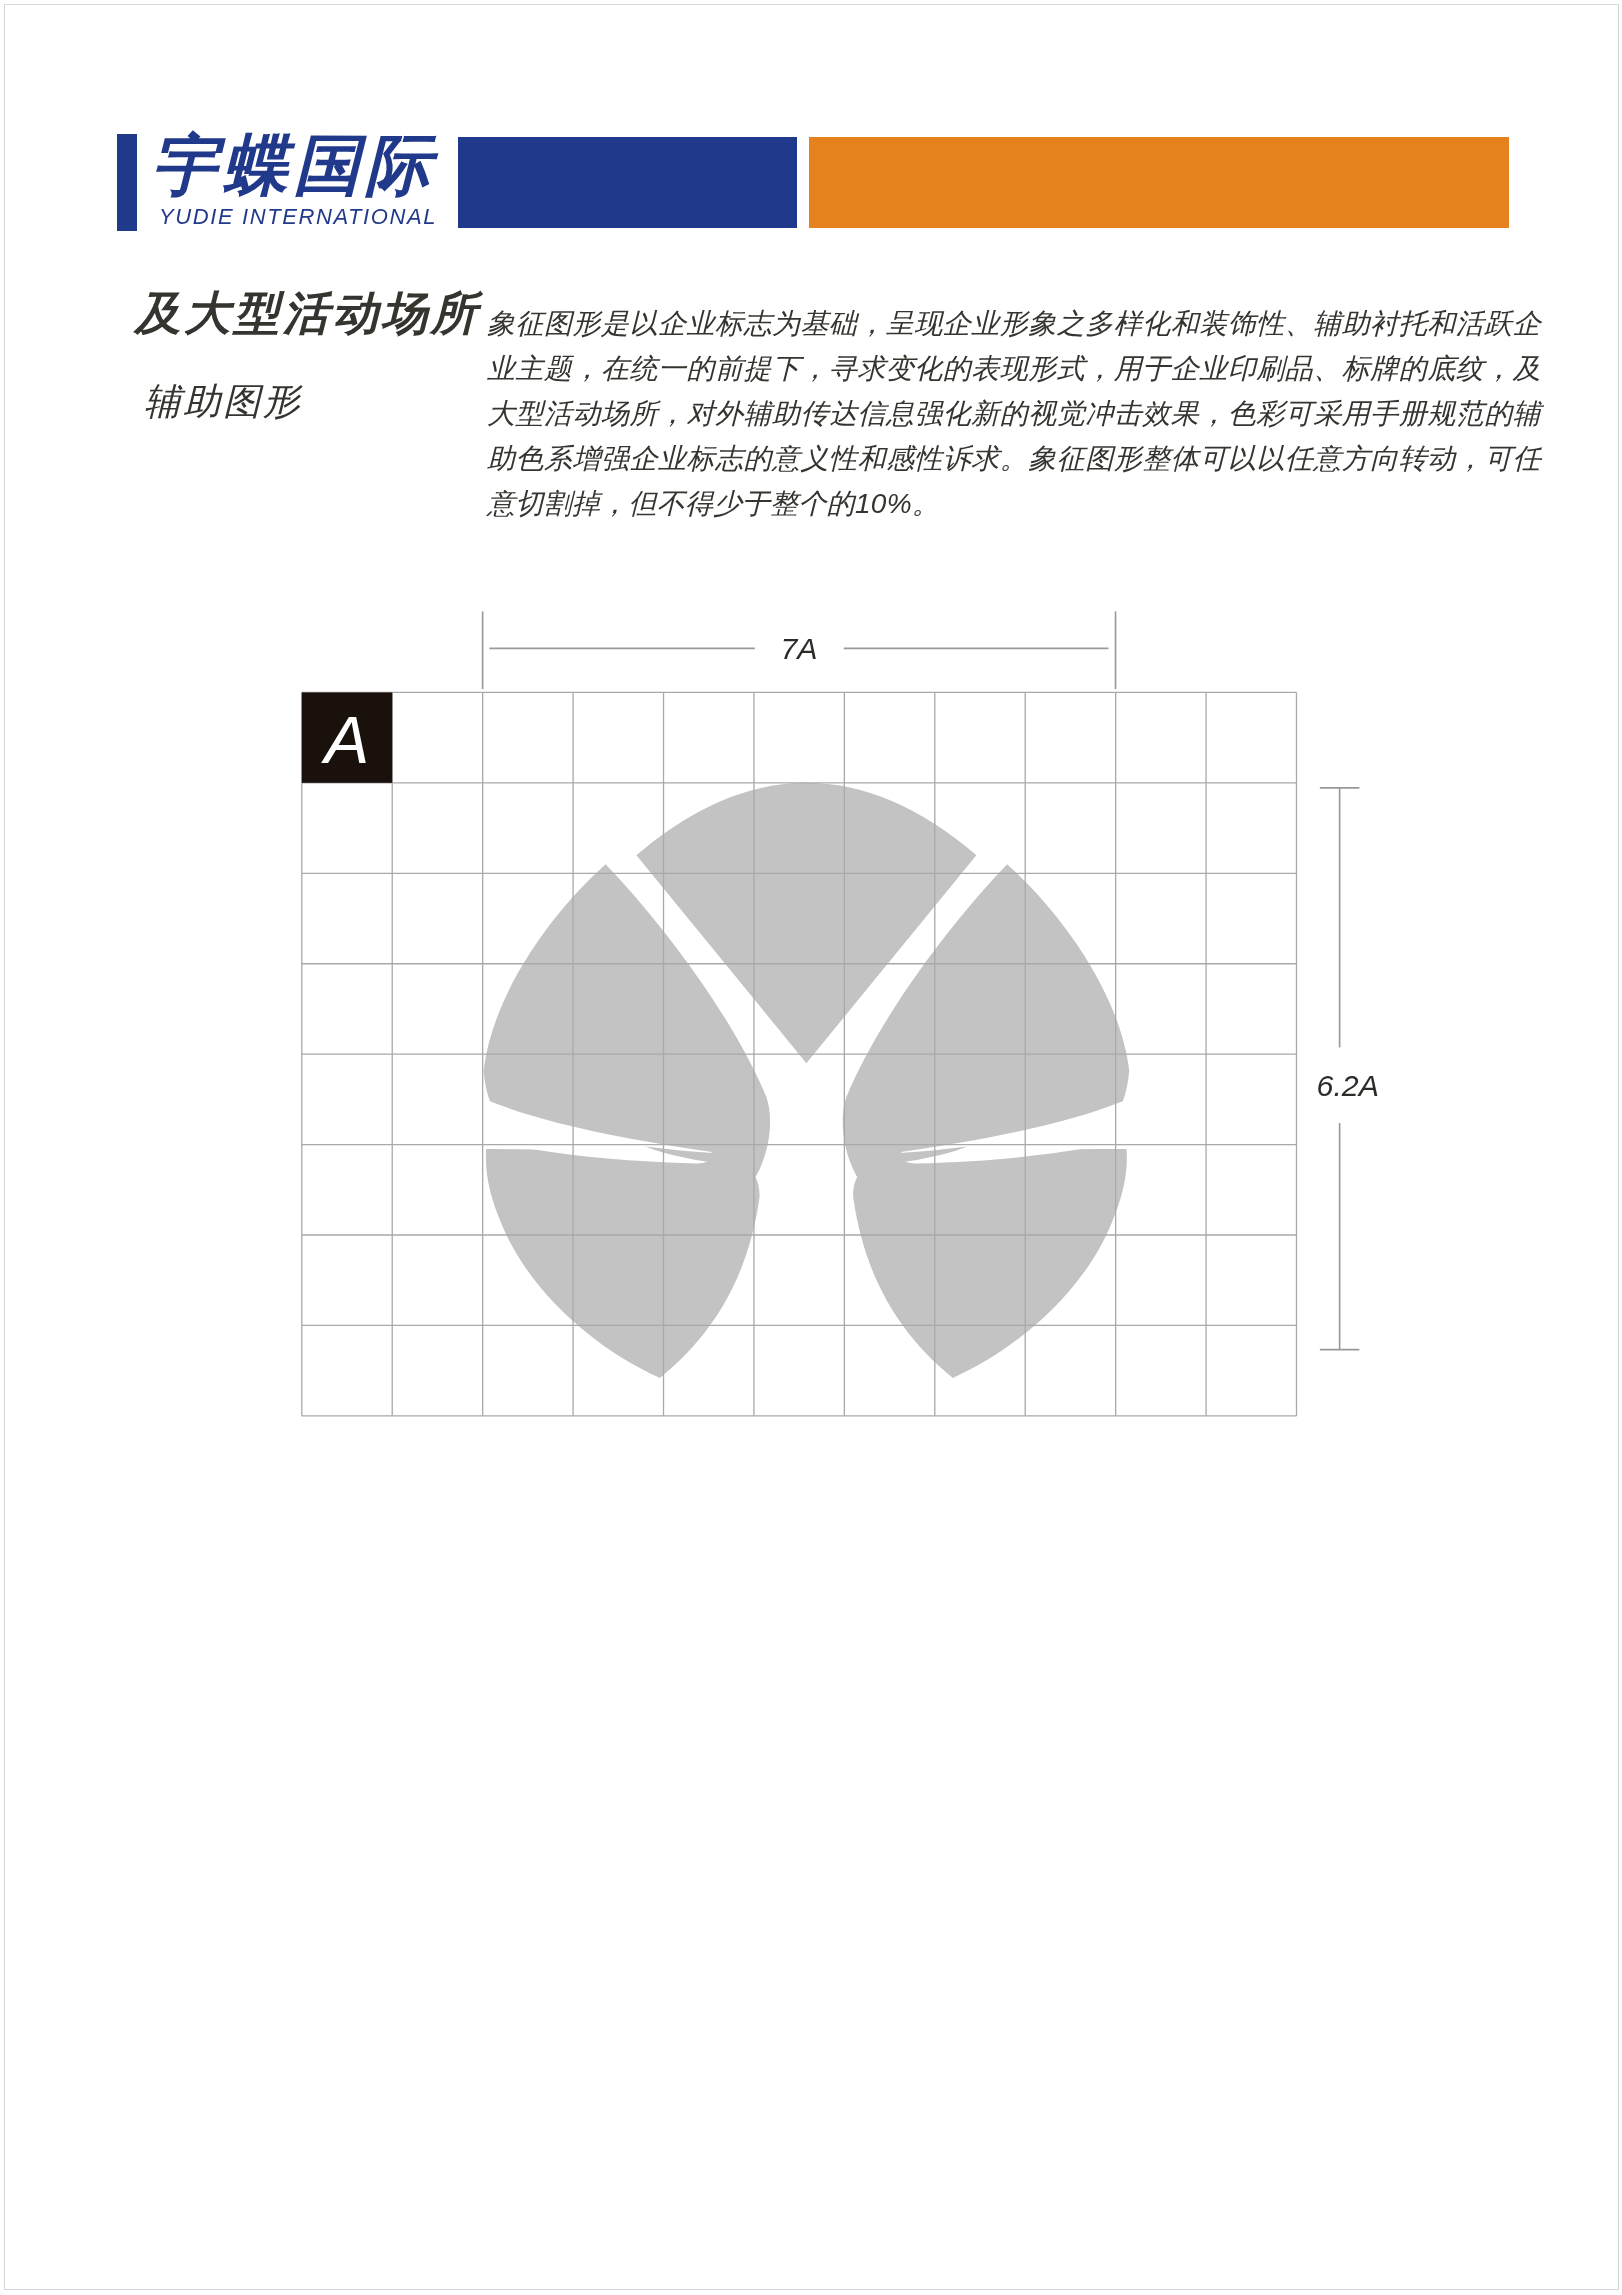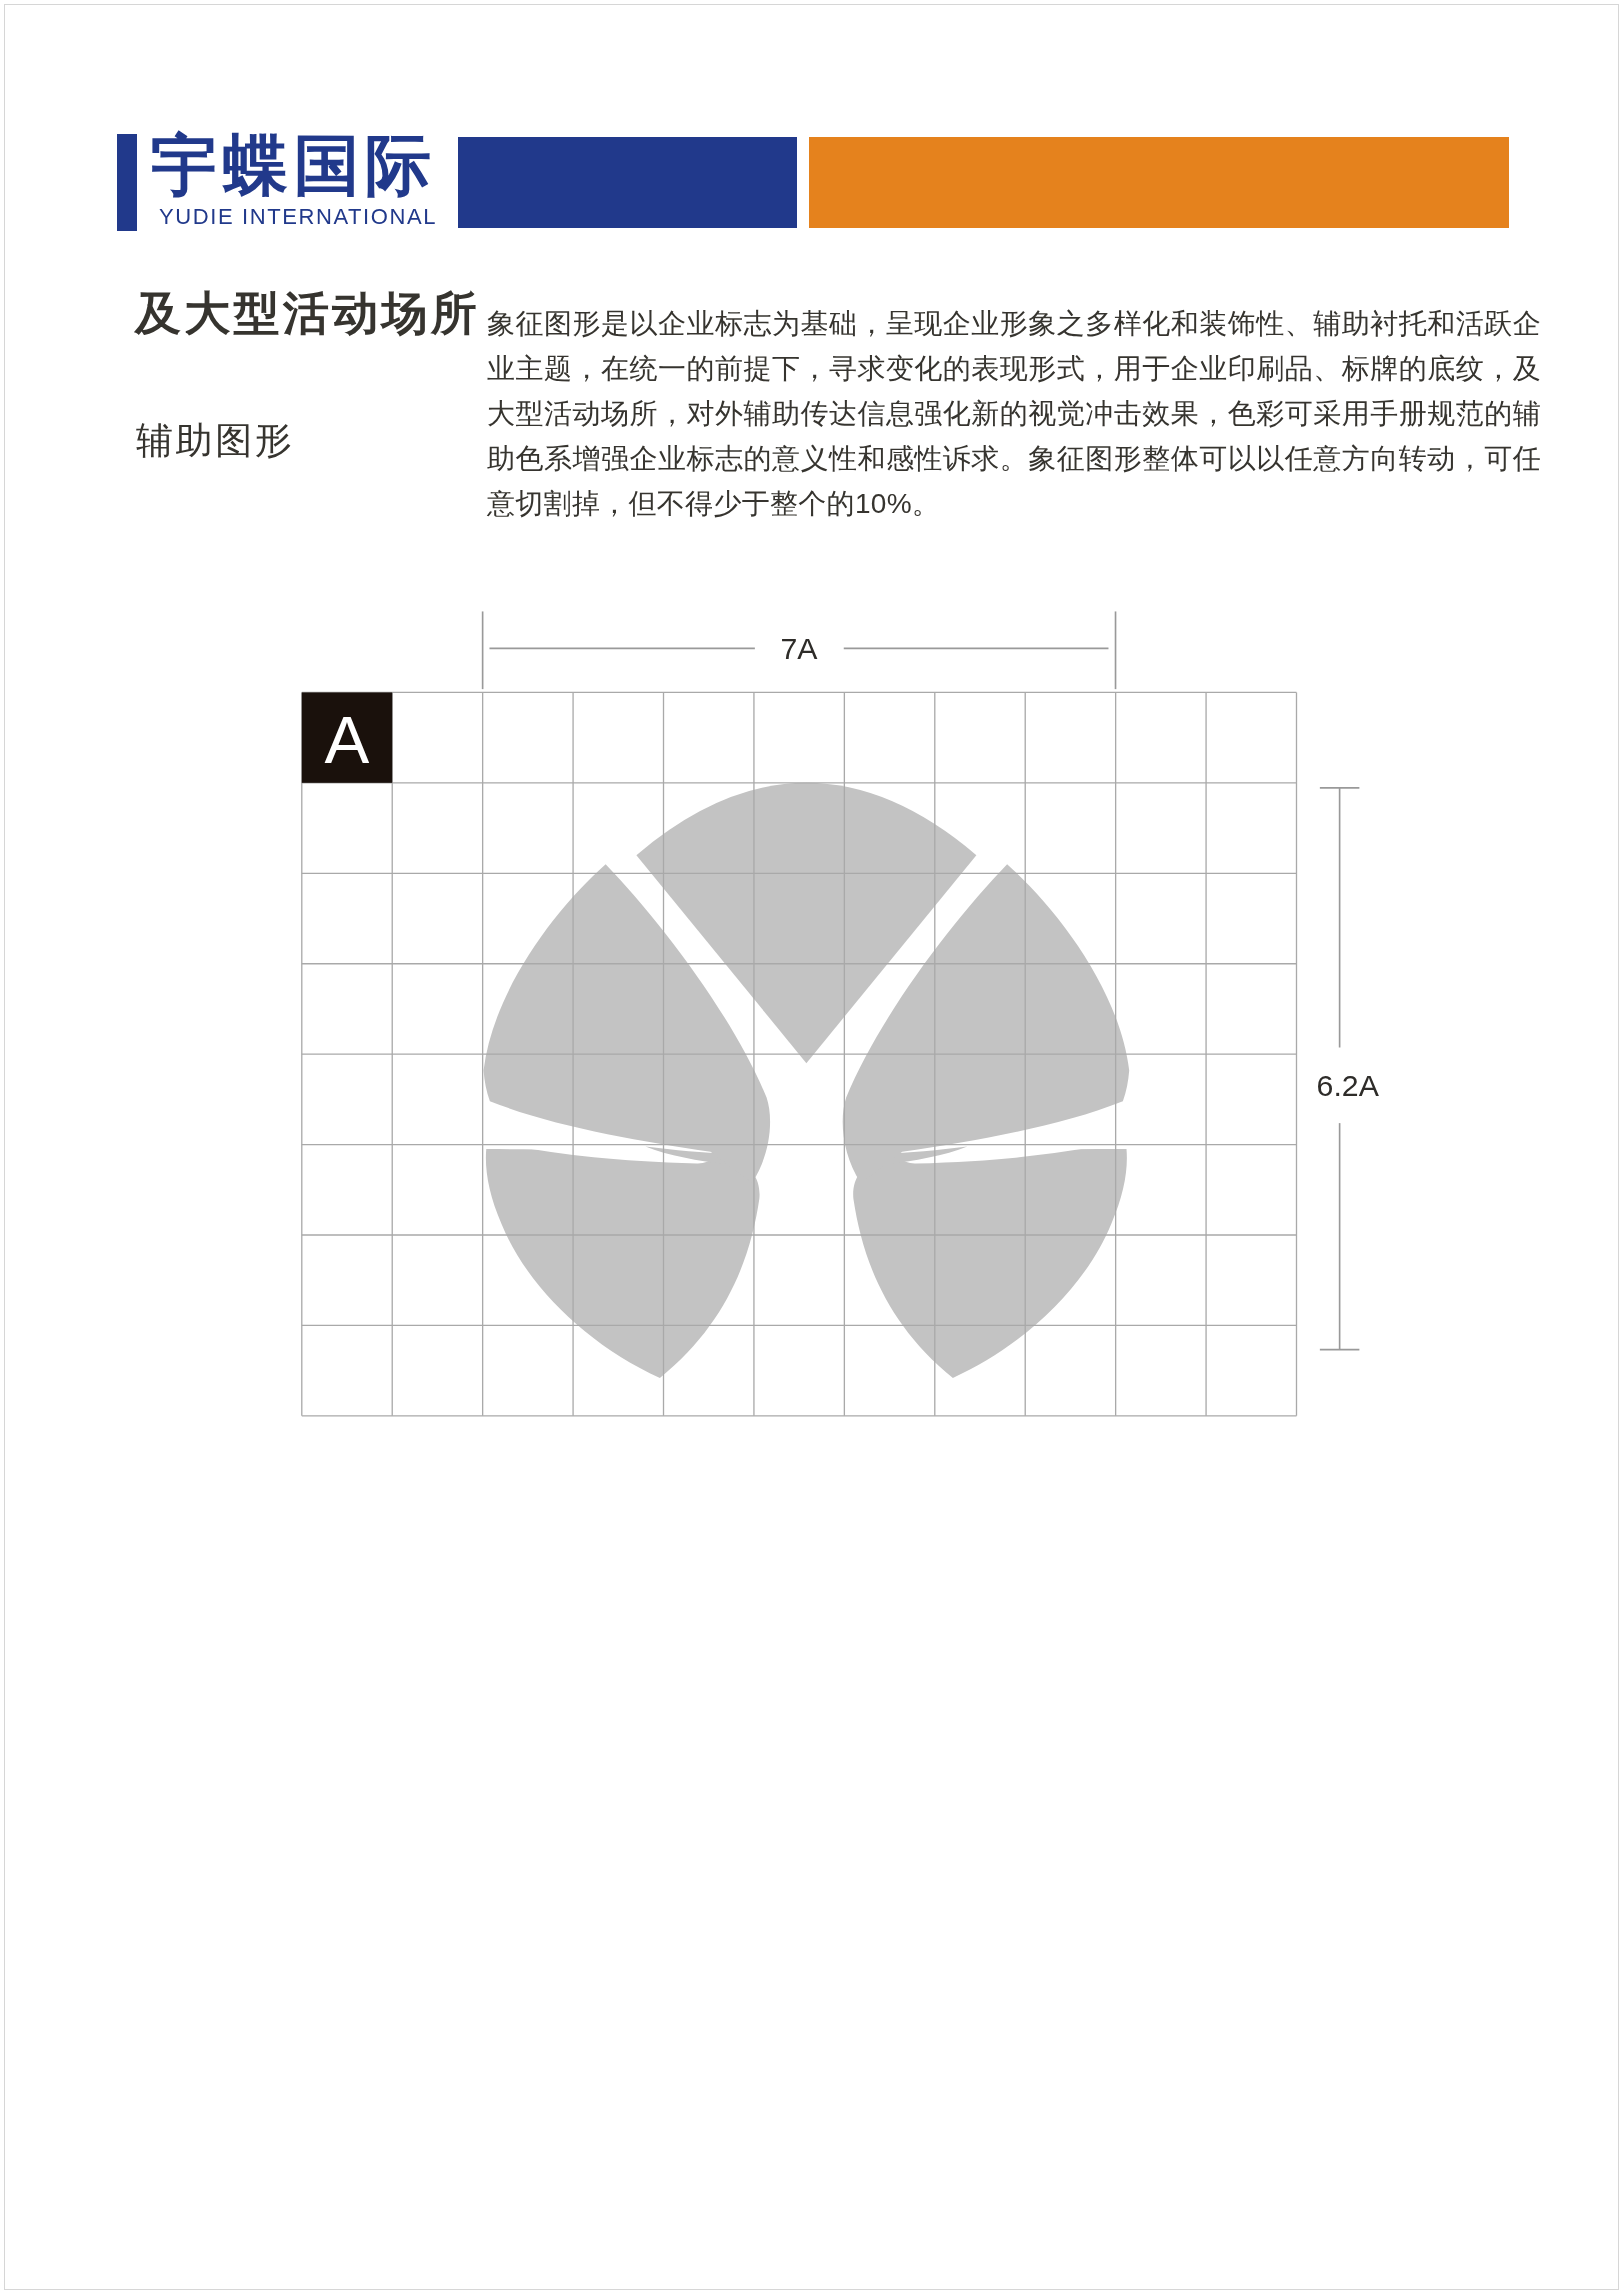--- a/index.html
+++ b/index.html
@@ -2,37 +2,37 @@
 <html style="--brand-blue: #21398b; --brand-orange: #e5821d; --text-dark: #36342f; --symbol-gray: #c3c3c3; --grid-line: #a9a9a9; --dim-line: #999999; --square-black: #1a110c; --frame: #d6d6d6; --page-bg: #ffffff;font-size:10.5px"><head>
 <meta charset="utf-8">
 <style>
   :root{
     --brand-blue:#21398b; --brand-orange:#e5821d; --text-dark:#36342f;
     --symbol-gray:#c3c3c3; --grid-line:#a9a9a9; --dim-line:#999999;
     --square-black:#1a110c; --frame:#d6d6d6; --page-bg:#ffffff;
   }
   html,body{margin:0;padding:0;background:#fff;}
   .page{position:relative;width:1623px;height:2294px;background:var(--page-bg);
-        font-family:"Liberation Sans","DejaVu Sans",sans-serif;overflow:hidden;}
+        font-family:"Liberation Sans","DejaVu Sans",sans-serif;overflow:hidden;font-style:italic;}
   .frame{position:absolute;left:4px;top:4px;right:4px;bottom:4px;
          border:1.3px solid var(--frame);pointer-events:none;}
   
   .logo-tick{position:absolute;left:117px;top:134px;width:20px;height:97px;background:var(--brand-blue);}
   .logo-cn{position:absolute;left:151px;top:129px;font-size:66px;font-weight:bold;
            color:var(--brand-blue);letter-spacing:5.3px;line-height:72px;white-space:nowrap;}
   .logo-en{position:absolute;left:159px;top:204px;font-size:22px;color:var(--brand-blue);
            letter-spacing:1.6px;white-space:nowrap;}
   .bar{position:absolute;top:137px;height:91px;}
   .bar-blue{left:458px;width:339px;background:var(--brand-blue);}
   .bar-orange{left:809px;width:700px;background:var(--brand-orange);}
   
   .sec-title{position:absolute;left:135px;top:283px;font-size:46px;font-weight:bold;
              color:var(--text-dark);letter-spacing:3.3px;white-space:nowrap;}
-  .sec-sub{position:absolute;left:136px;top:377px;font-size:37px;color:var(--text-dark);
-           letter-spacing:2.6px;white-space:nowrap;margin-top:39px;}
+  .sec-sub{position:absolute;left:144px;top:377px;font-size:37px;color:var(--text-dark);
+           letter-spacing:2.6px;white-space:nowrap;}
   .sec-par{position:absolute;left:473px;top:287px;width:1054px;font-size:28px;
            line-height:45px;color:var(--text-dark);letter-spacing:0.3px;
            text-align:justify;margin:14px;}
   
   .diagram{position:absolute;left:231px;top:593px;width:1186px;height:889px;}
   .diagram svg{display:block;width:100%;height:100%;}
   .sym{fill:var(--symbol-gray);}
   .slit{stroke:#ffffff;fill:none;stroke-linecap:round;}
   .gridline{stroke:var(--grid-line);stroke-width:2;}
   .dim{stroke:var(--dim-line);stroke-width:2.5;}

